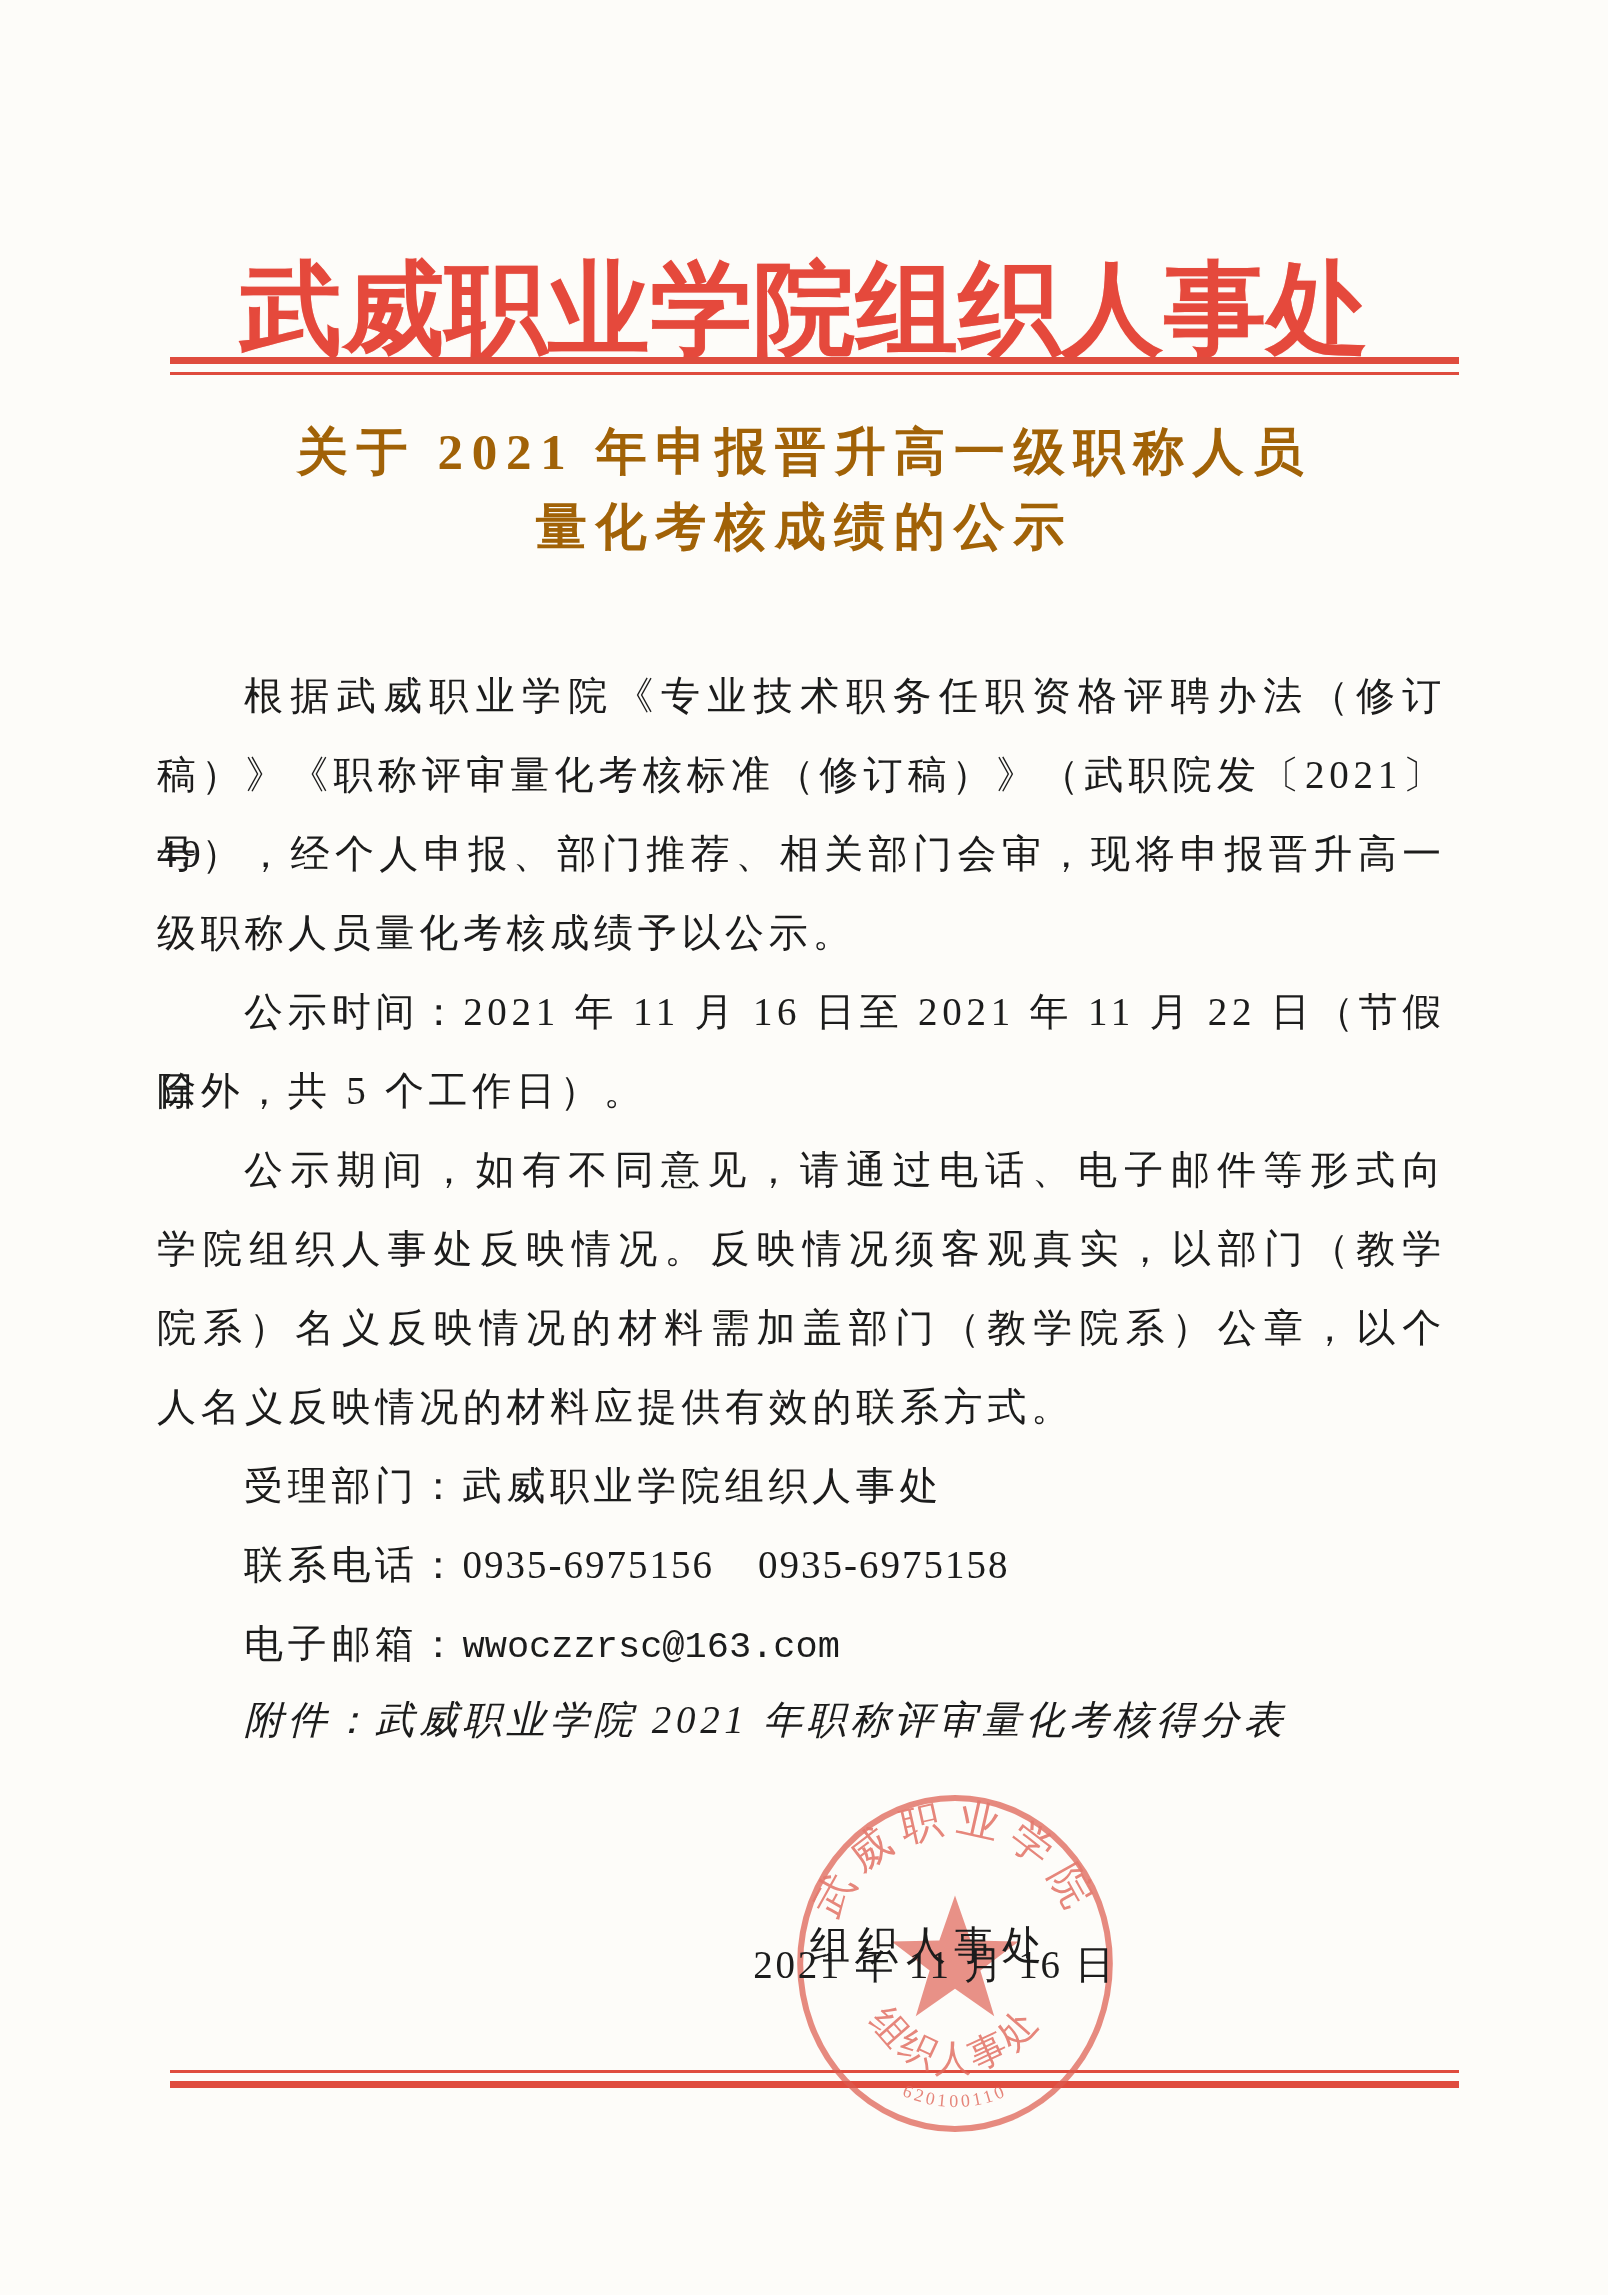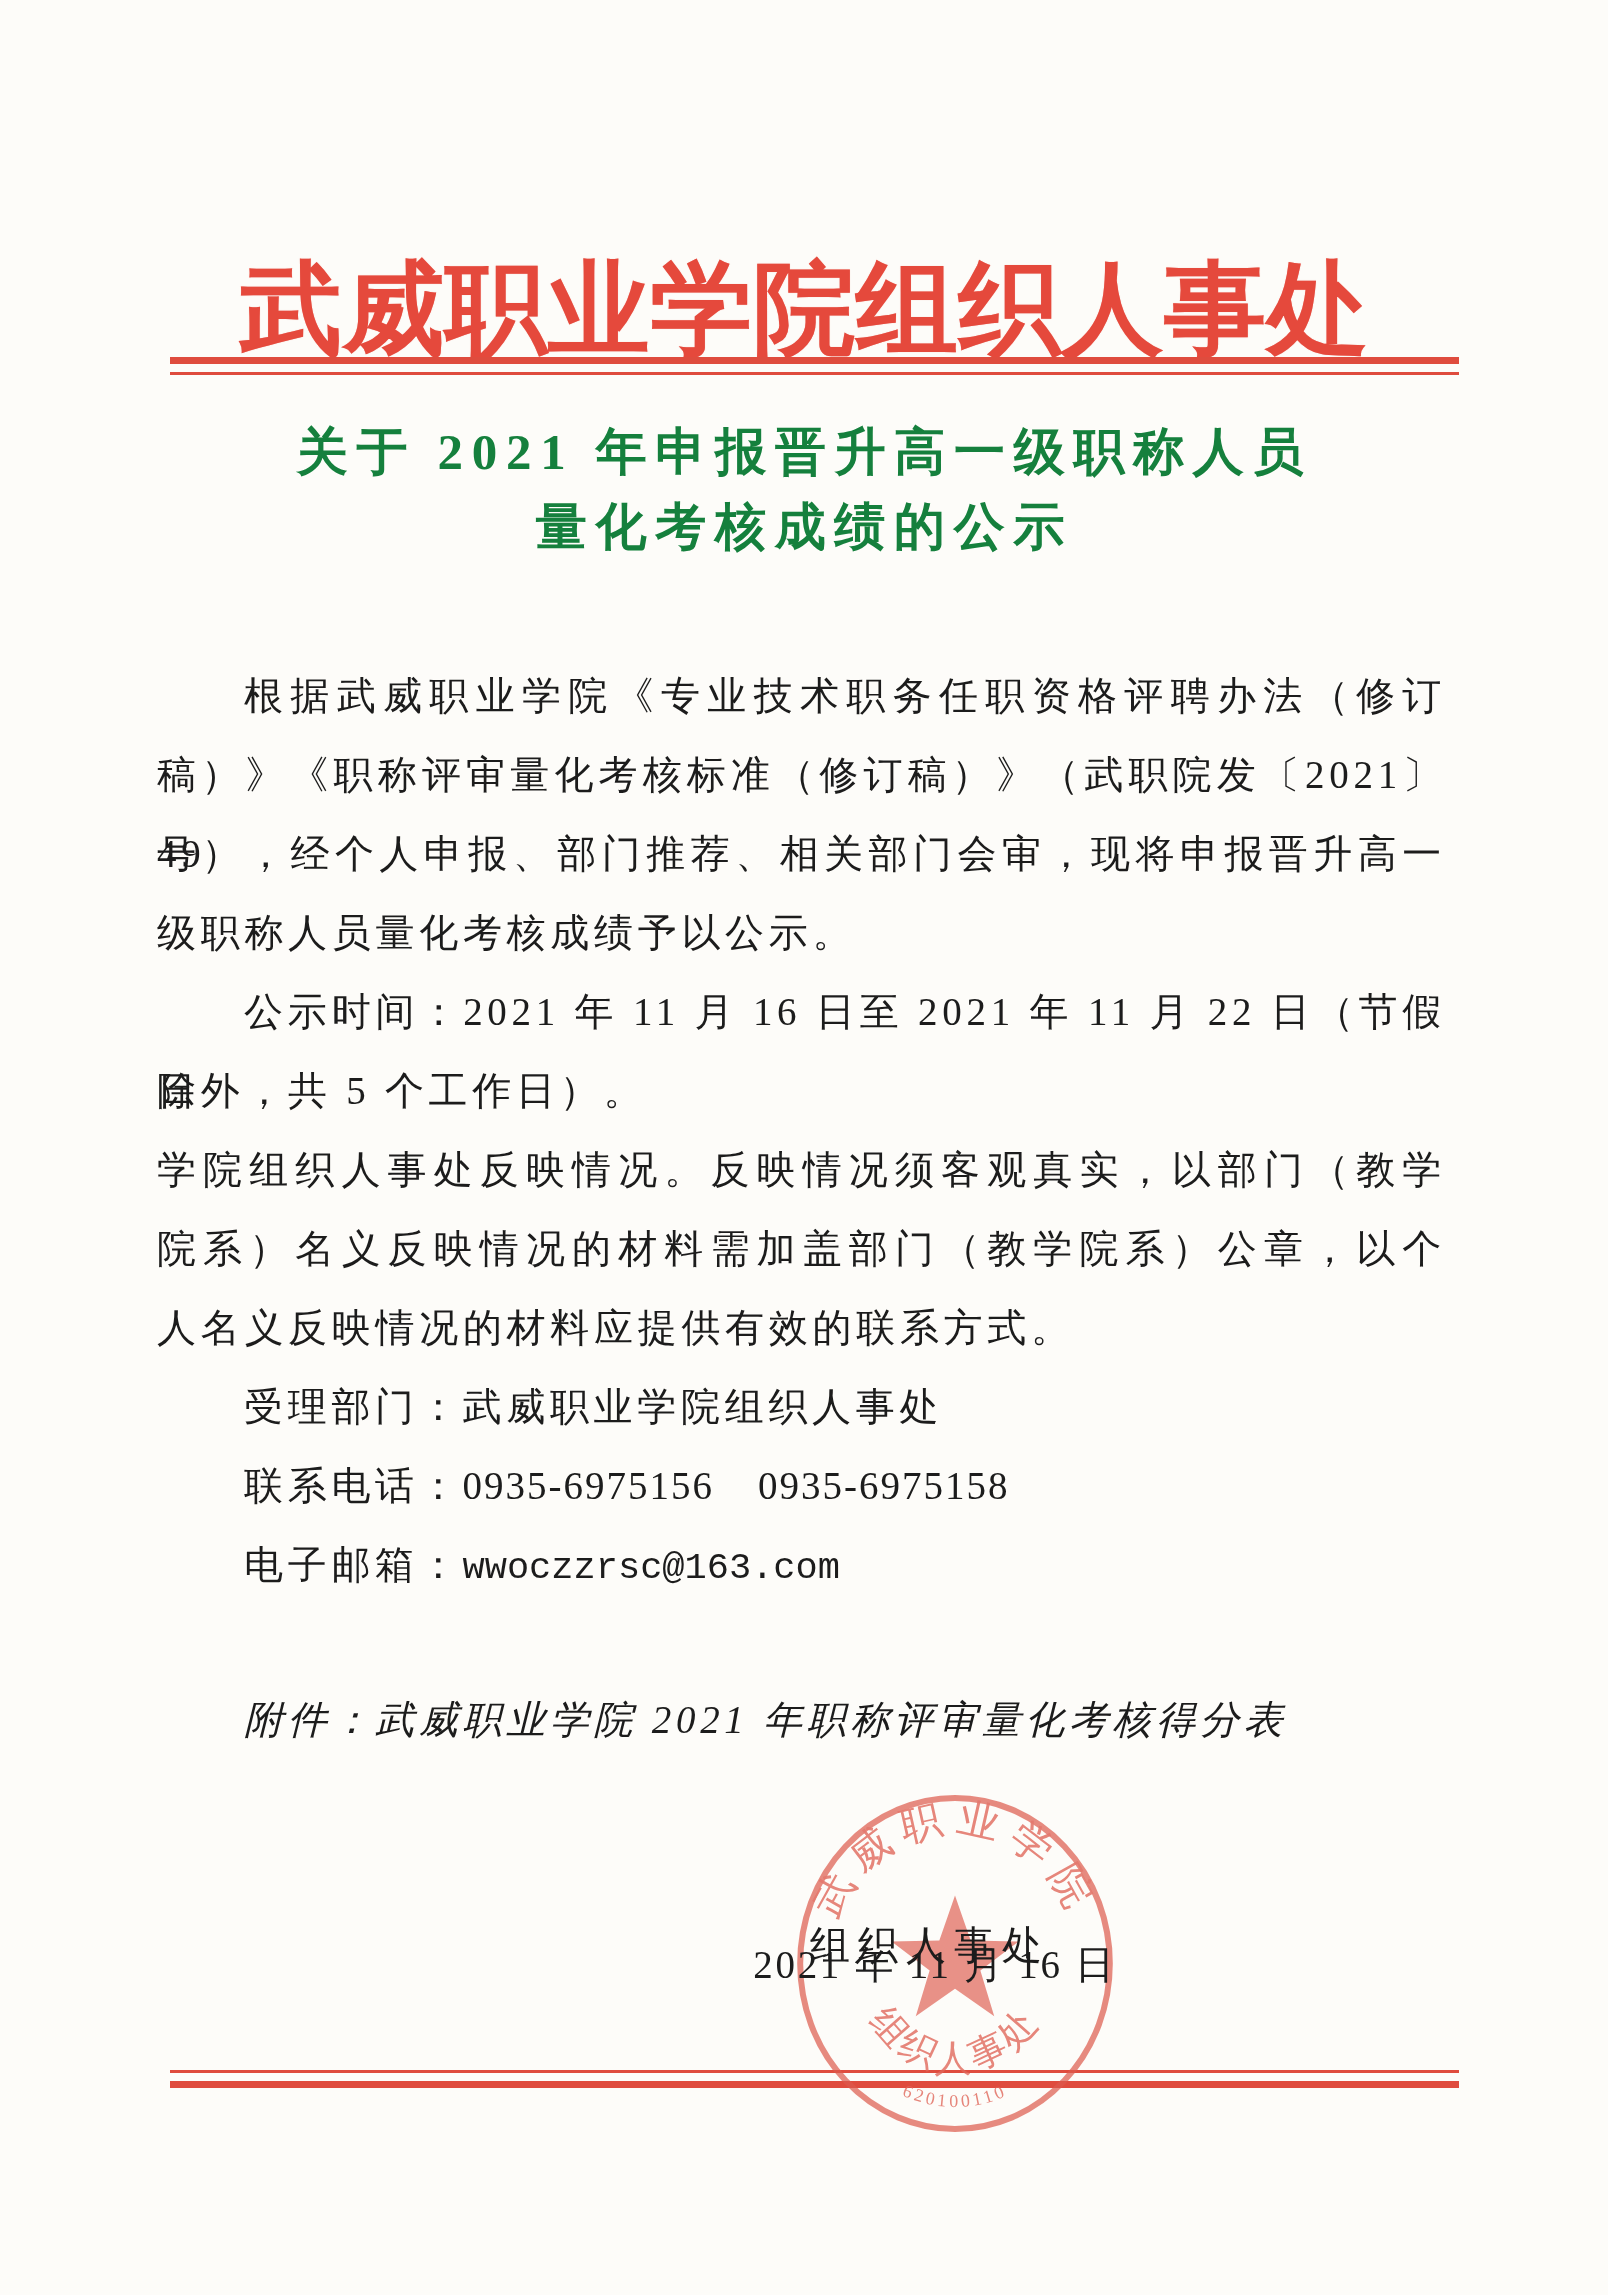--- a/index.html
+++ b/index.html
@@ -23,21 +23,21 @@
   }
   
   .rule{position:absolute;left:170px;width:1289px;background:#df4c3e;z-index:0;}
   .rule.top-thick{top:357px;height:7.3px;}
   .rule.top-thin{top:372px;height:3.3px;}
   .rule.bottom-thin{top:2070px;height:3.3px;}
   .rule.bottom-thick{top:2081px;height:7.3px;}
   
   .doc-title{
     position:absolute;top:415px;left:0;width:100%;
-    text-align:center;font-weight:bold;color:#15803d;
+    text-align:center;font-weight:bold;color:#a16207;
     font-size:51px;line-height:75px;letter-spacing:8.7px;
   }
   
   .body-block{
     position:absolute;top:656px;left:157px;width:1289px;
     font-size:39px;line-height:79px;
     letter-spacing:4.7px;
   }
   .line{height:79px;white-space:nowrap;}
   .line.fill{text-align:justify;text-align-last:justify;white-space:normal;}
@@ -82,20 +82,21 @@
 
   <div class="body-block">
     <div class="line fill first">根据武威职业学院《专业技术职务任职资格评聘办法（修订</div>
     <div class="line fill">稿）》《职称评审量化考核标准（修订稿）》（武职院发〔2021〕49</div>
     <div class="line fill">号），经个人申报、部门推荐、相关部门会审，现将申报晋升高一</div>
     <div class="line">级职称人员量化考核成绩予以公示。</div>
 
     <div class="line fill first">公示时间：2021 年 11 月 16 日至 2021 年 11 月 22 日（节假日</div>
     <div class="line">除外，共 5 个工作日）。</div>
 
+    <div class="line fill first">公示期间，如有不同意见，请通过电话、电子邮件等形式向</div>
     <div class="line fill">学院组织人事处反映情况。反映情况须客观真实，以部门（教学</div>
     <div class="line fill">院系）名义反映情况的材料需加盖部门（教学院系）公章，以个</div>
     <div class="line">人名义反映情况的材料应提供有效的联系方式。</div>
 
     <div class="line first contact">
       <span>受理部门：</span><span class="value" style="letter-spacing:4.7px">武威职业学院组织人事处</span>
     </div>
     <div class="line first contact">
       <span>联系电话：</span><span class="value">0935-6975156</span><span class="value gap">0935-6975158</span>
     </div>

